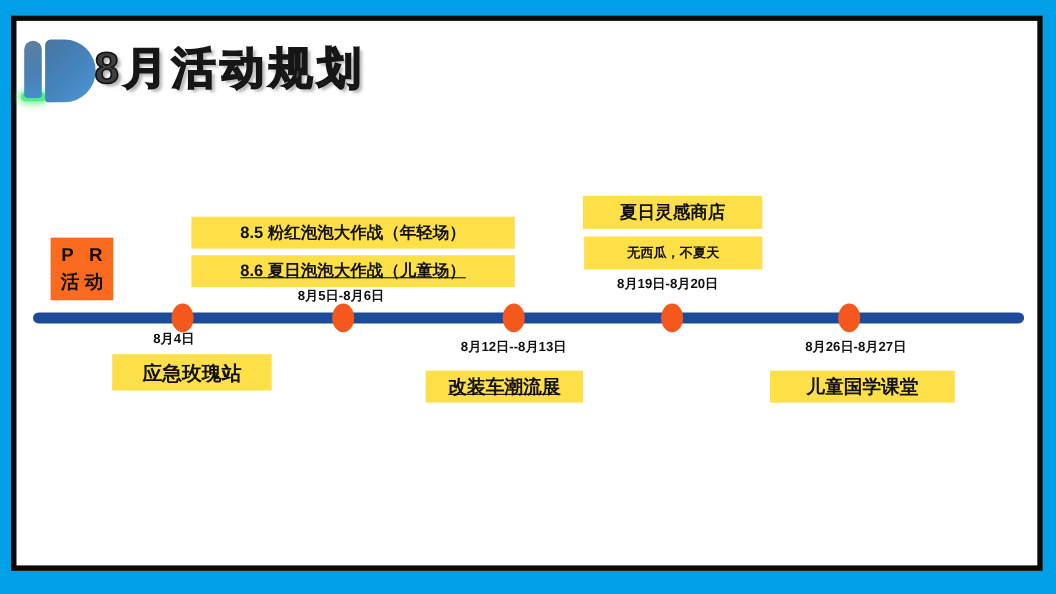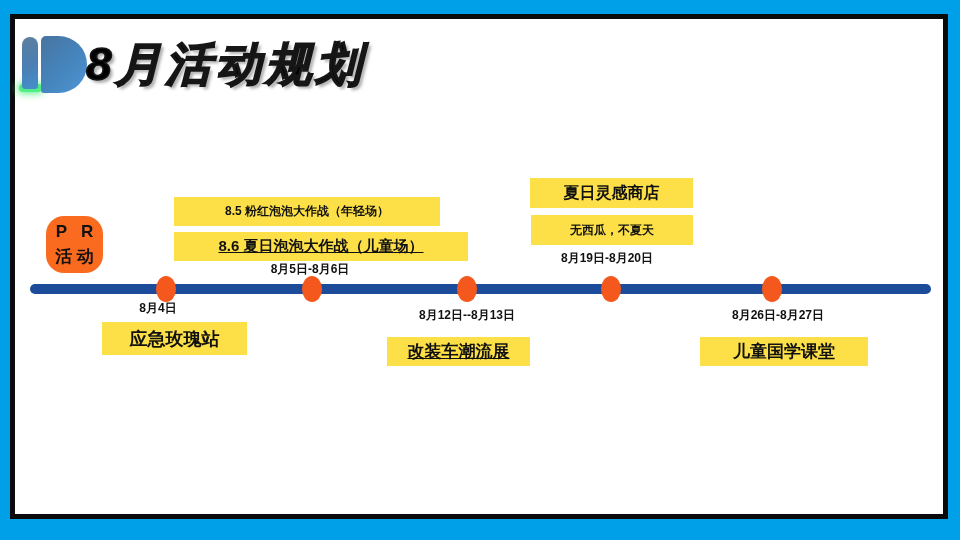--- a/index.html
+++ b/index.html
@@ -36,25 +36,24 @@
   .logo-d {
     position: absolute; left: 41px; top: 36px;
     width: 46px; height: 57px;
     border-radius: 5px 29px 29px 3px;
     background: linear-gradient(135deg, #48749f 0%, #4583bb 50%, #4e96d6 100%);
   }
 
   
   .title {
     position: absolute; left: 86px; top: 34px;
-    font-size: 46px;
+    font-size: 40px;
     font-weight: bold;
-    font-style: italic;
     letter-spacing: 4px;
-    color: #000000;
+    color: #404040;
     -webkit-text-stroke: 1.6px #161616;
     text-shadow: 3px 3px 3px rgba(110,110,110,0.55);
     white-space: nowrap;
   }
 
   
   .timeline-bar {
     position: absolute; left: 30px; top: 284px;
     width: 901px; height: 10px;
     background: #1c4b99;
@@ -82,23 +81,22 @@
     align-items: center;
     justify-content: center;
     white-space: pre;
   }
   .pr-box {
     left: 46px; top: 216px; width: 57px; height: 57px;
     background: #fa6a1f;
     flex-direction: column;
     font-size: 17px;
     line-height: 1.45;
-    border-radius: 18px;
   }
-  .evt-a1 { left: 174px; top: 197px; width: 266px; height: 29px; font-size: 12px; }
+  .evt-a1 { left: 174px; top: 197px; width: 294px; height: 29px; font-size: 15px; }
   .evt-a2 { left: 174px; top: 232px; width: 294px; height: 29px; font-size: 15px; text-decoration: underline; }
   .evt-b1 { left: 530px; top: 178px; width: 163px; height: 30px; font-size: 16px; }
   .evt-b2 { left: 531px; top: 215px; width: 162px; height: 30px; font-size: 12px; }
   .evt-c1 { left: 102px; top: 322px; width: 145px; height: 33px; font-size: 18px; text-align: center; }
   .evt-c2 { left: 387px; top: 337px; width: 143px; height: 29px; font-size: 17px; text-decoration: underline; }
   .evt-c3 { left: 700px; top: 337px; width: 168px; height: 29px; font-size: 17px; }
 
   
   .date {
     position: absolute;

